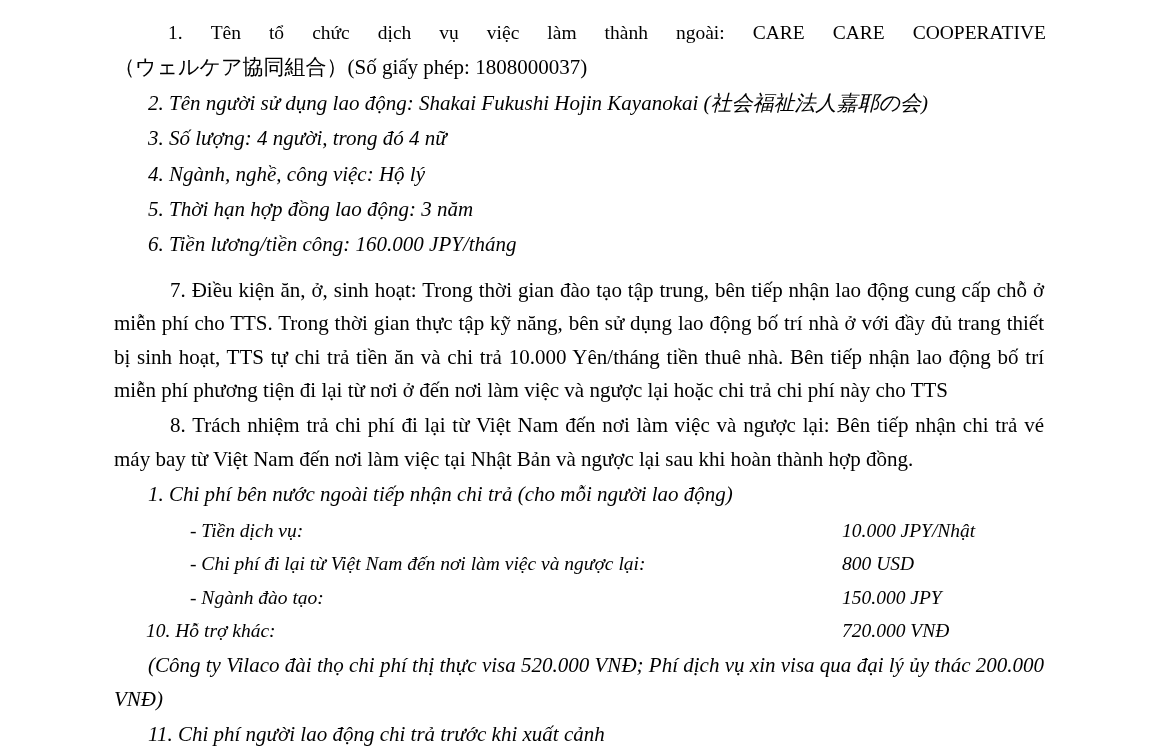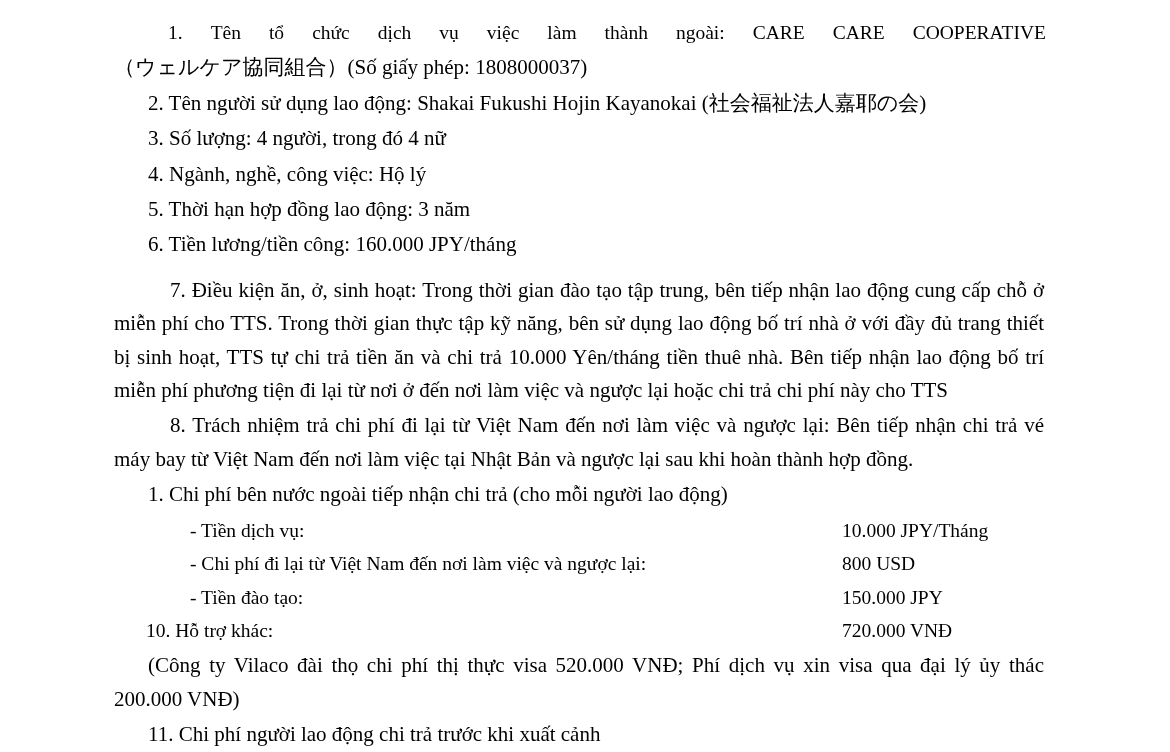--- a/index.html
+++ b/index.html
@@ -26,20 +26,21 @@
     font-size: 21px;
     line-height: 33.4px;
     margin: 2px;
     text-align: justify;
   }
   .indent {
     text-indent: 56px;
   }
   .indent-small {
     text-indent: 34px;
+    font-style: italic;
   }
   
   .spread {
     display: block;
   }
   .spread-row {
     display: flex;
     width: 934px;
     font-size: 19.5px;
     line-height: 33.4px;
@@ -52,20 +53,21 @@
     font-size: 19.5px;
     line-height: 33.4px;
   }
   .money-row .val {
     position: absolute;
     left: 730px;
     white-space: nowrap;
   }
   .rowwrap {
     position: relative;
+    font-style: italic;
   }
   .dash-indent {
     text-indent: 0;
     padding-left: 78px;
   }
   .last-clip {
     position: relative;
     height: 20px;
     overflow: hidden;
   }
@@ -117,32 +119,32 @@
 
     <p class="p indent" style="margin-top:12px;">7. Điều kiện ăn, ở, sinh hoạt: Trong thời gian đào tạo tập trung, bên tiếp nhận lao động cung cấp chỗ ở miễn phí cho TTS. Trong thời gian thực tập kỹ năng, bên sử dụng lao động bố trí nhà ở với đầy đủ trang thiết bị sinh hoạt, TTS tự chi trả tiền ăn và chi trả 10.000 Yên/tháng tiền thuê nhà. Bên tiếp nhận lao động bố trí miễn phí phương tiện đi lại từ nơi ở đến nơi làm việc và ngược lại hoặc chi trả chi phí này cho TTS</p>
 
     <p class="p indent" style="margin-top:0px;">8. Trách nhiệm trả chi phí đi lại từ Việt Nam đến nơi làm việc và ngược lại: Bên tiếp nhận chi trả vé máy bay từ Việt Nam đến nơi làm việc tại Nhật Bản và ngược lại sau khi hoàn thành hợp đồng.</p>
 
     <p class="p indent-small">1. Chi phí bên nước ngoài tiếp nhận chi trả (cho mỗi người lao động)</p>
 
     <div class="rowwrap">
       <div class="money-row">
         <span class="dash-indent">- Tiền dịch vụ:</span>
-        <span class="val">10.000 JPY/Tháng</span>
+        <span class="val">10.000 JPY/Nhật</span>
       </div>
     </div>
     <div class="rowwrap">
       <div class="money-row">
         <span class="dash-indent">- Chi phí đi lại từ Việt Nam đến nơi làm việc và ngược lại:</span>
         <span class="val">800 USD</span>
       </div>
     </div>
     <div class="rowwrap">
       <div class="money-row">
-        <span class="dash-indent">- Tiền đào tạo:</span>
+        <span class="dash-indent">- Ngành đào tạo:</span>
         <span class="val">150.000 JPY</span>
       </div>
     </div>
 
     <div class="rowwrap">
       <div class="money-row">
         <span style="padding-left:34px; white-space:nowrap;">10. Hỗ trợ khác:</span>
         <span class="val">720.000 VNĐ</span>
       </div>
     </div>

